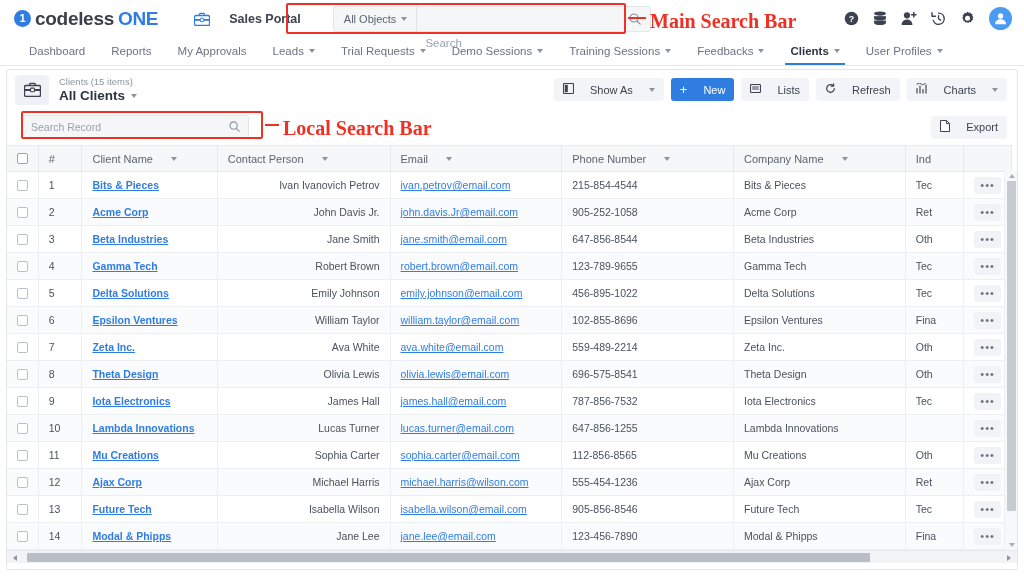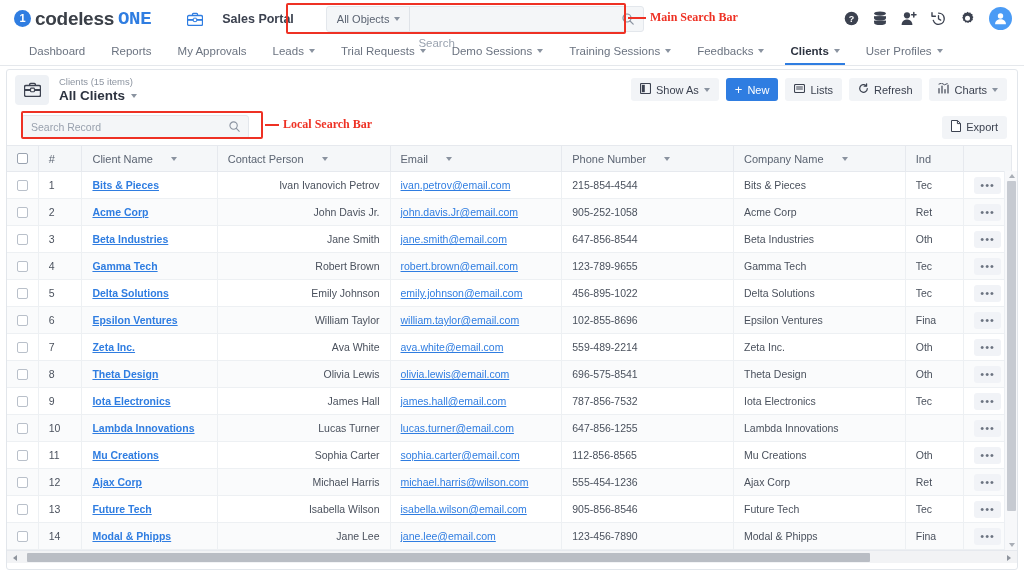--- a/index.html
+++ b/index.html
@@ -25,21 +25,21 @@
     font-size: 19px; font-weight: bold; letter-spacing: -0.3px;
   }
   .logo-mark {
     width: 17px; height: 17px; border-radius: 50%;
     background: #2f7de1; color: #fff;
     font-size: 11px; font-weight: bold;
     display: flex; align-items: center; justify-content: center;
     line-height: 1;
   }
   .logo-codeless { color: #3a3f47; }
-  .logo-one { color: #2f7de1; font-family: Liberation Mono, monospace; }
+  .logo-one { color: #2f7de1; }
 
   .portal {
     display: flex; align-items: flex-start; gap: 19px;
     margin-left: 36px;
     font-size: 12.5px; font-weight: bold; color: #3c4250;
   }
   .portal svg { display: block; }
 
   
   .mainsearch-wrap {
@@ -81,21 +81,21 @@
   .redbox {
     position: absolute;
     border: 2px solid #ee3124;
     border-radius: 2px;
     pointer-events: none;
   }
   .annot {
     position: absolute;
     color: #ee3124;
     font-family: "Liberation Serif", serif;
-    font-size: 12px;
+    font-size: 20px;
     font-weight: bold;
     white-space: nowrap;
   }
   .annot-dash {
     position: absolute;
     background: #ee3124;
     height: 2px;
   }
 
   .topicons {
@@ -155,21 +155,21 @@
   }
   .listtitle-sub { font-size: 9.5px; color: #8d95a1; line-height: 12px; }
   .listtitle-main {
     font-size: 13.5px; font-weight: bold; color: #2d3340;
     line-height: 16px; display: flex; align-items: center; gap: 6px;
   }
   .hdr-actions { margin-left: auto; display: flex; align-items: center; gap: 7px; }
   .btn {
     height: 23px; border-radius: 3px;
     background: #f2f4f7;
-    display: flex; align-items: center; gap: 5px;
+    display: flex; align-items: center; gap: 16px;
     padding: 0 9px;
     font-size: 11px; color: #3c4250;
     cursor: pointer; white-space: nowrap;
   }
   .btn.primary { background: #2f7de1; color: #fff; }
   .btn.primary .plus { font-size: 13px; line-height: 1; }
 
   .searchrow {
     height: 36px;
     display: flex; align-items: center;

